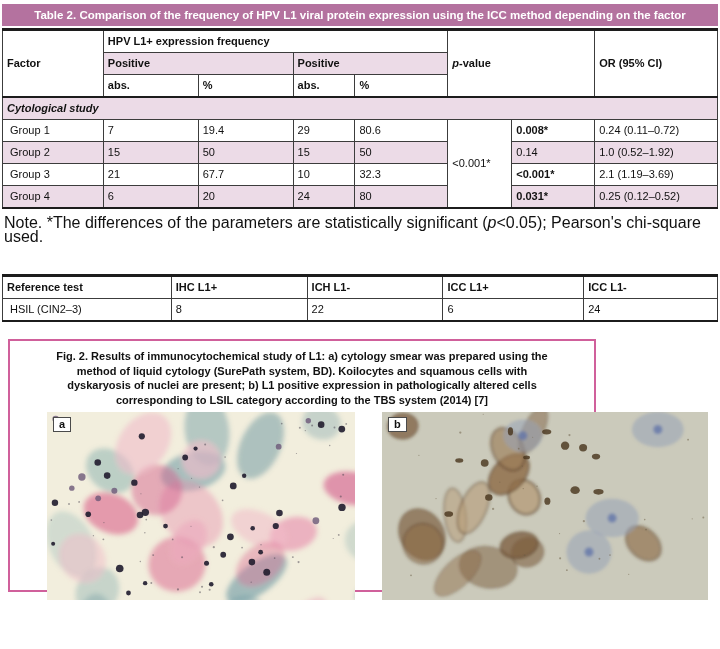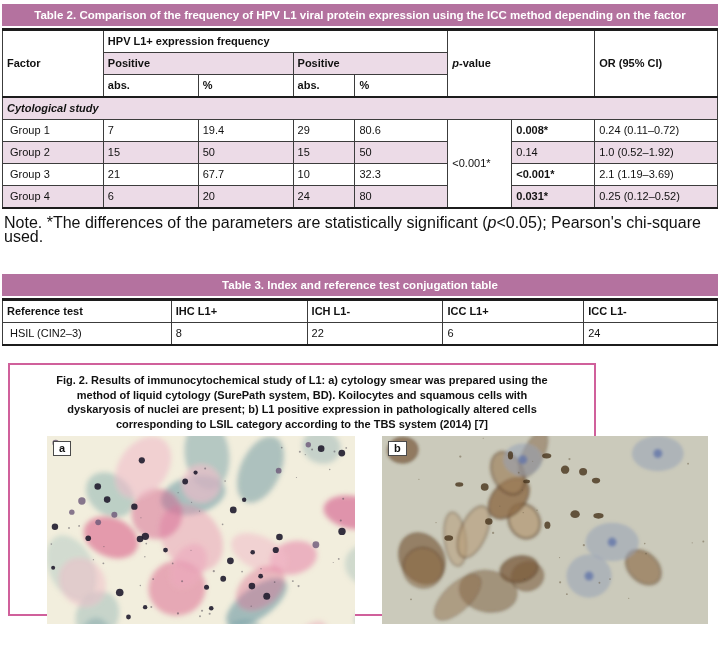--- a/index.html
+++ b/index.html
@@ -127,23 +127,20 @@
             <td class="pbold">0.031*</td>
             <td>0.25 (0.12–0.52)</td>
           </tr>
         </tbody>
     </table>
 
     <p class="note"><span>Note. *The differences of the parameters are statistically significant (</span><i>p</i><span>&lt;0.05); Pearson's chi-square used.</span></p>
   </section>
 
   <section class="t3wrap">
-    <div class="tbar single">
-      <span>Table 3. Index and reference test conjugation table</span>
-    </div>
     <table>
       <colgroup>
         <col style="width:169px">
           <col style="width:136px">
           <col style="width:136px">
         <col style="width:141px">
           <col style="width:134px">
       </colgroup>
       <thead>
         <tr>

